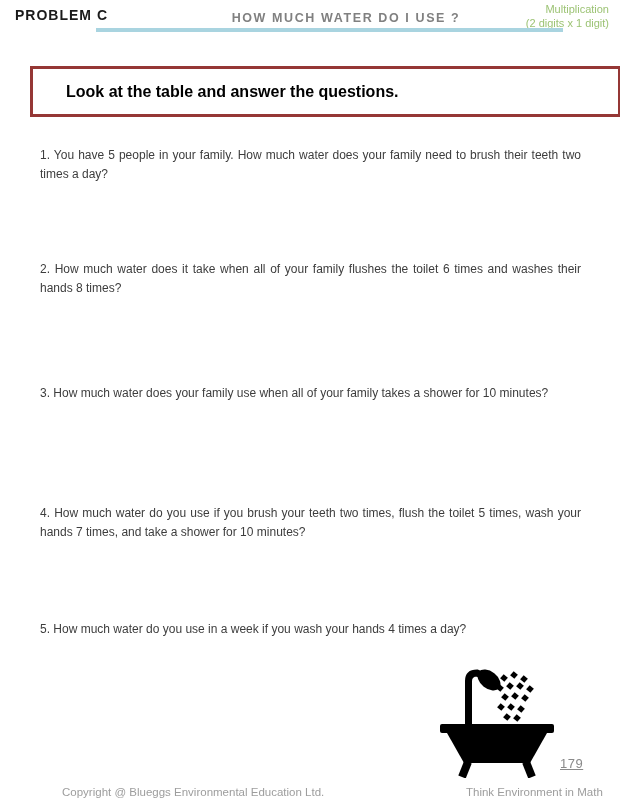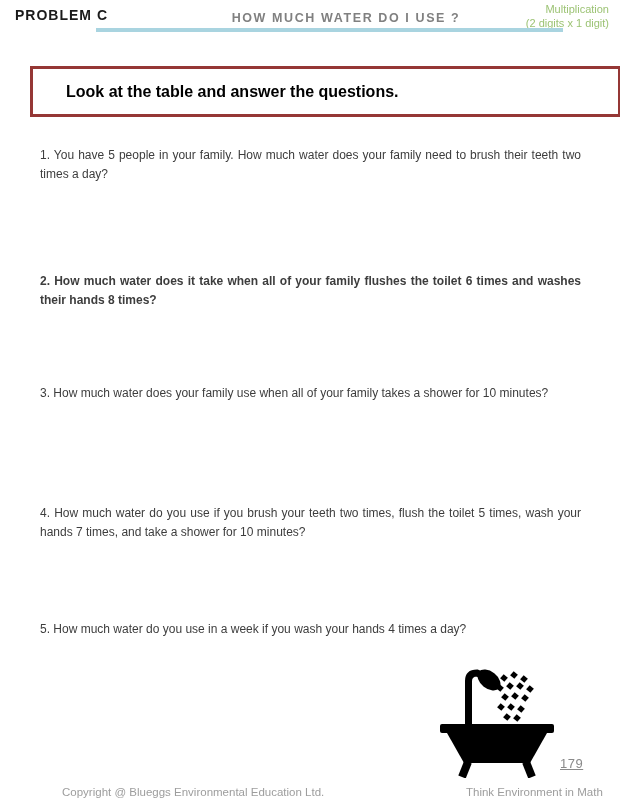--- a/index.html
+++ b/index.html
@@ -48,21 +48,21 @@
     font-size:16px; font-weight:bold; color:#000000;
   }
 
   
   .question {
     position:absolute; left:40px; width:541px;
     font-size:12px; line-height:18.6px;
     color:#3d3d3d; text-align:justify;
   }
   .q1 { top:146px; }
-  .q2 { top:272px;font-weight:bold; }
+  .q2 { top:260px; }
   .q3 { top:384px; }
   .q4 { top:504px; }
   .q5 { top:620px; }
 
   
   .bath-icon {
     position:absolute; left:437px; top:662px;
   }
   .page-number {
     position:absolute; left:560px; top:756px;

